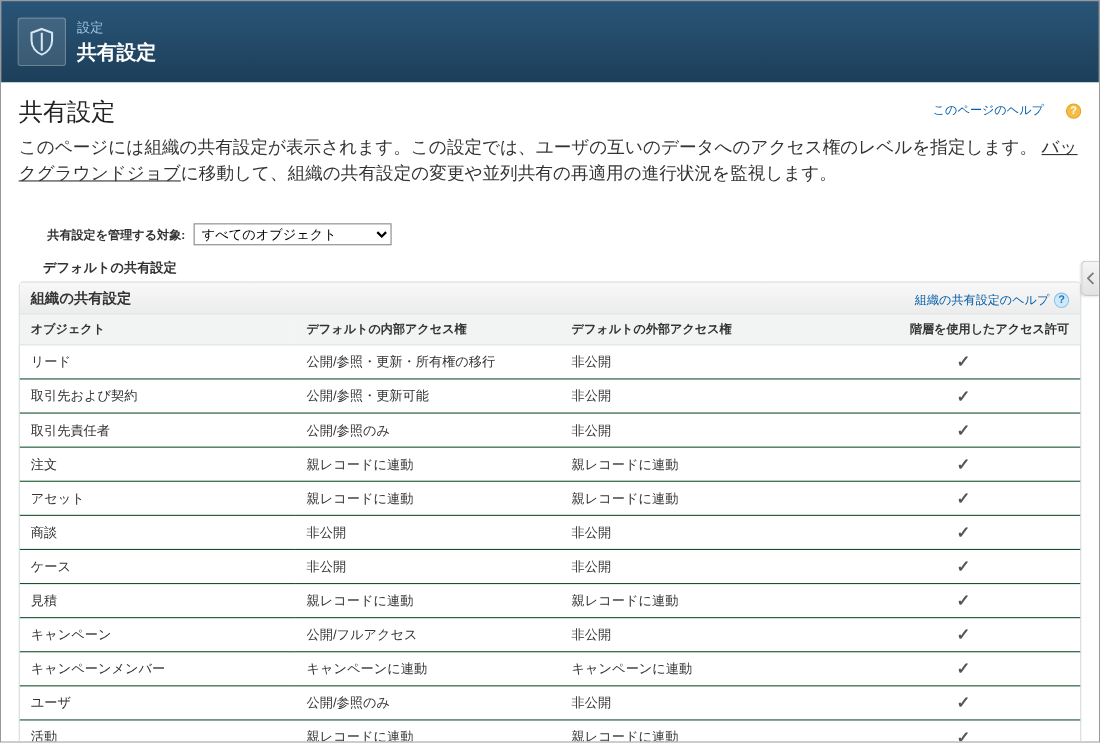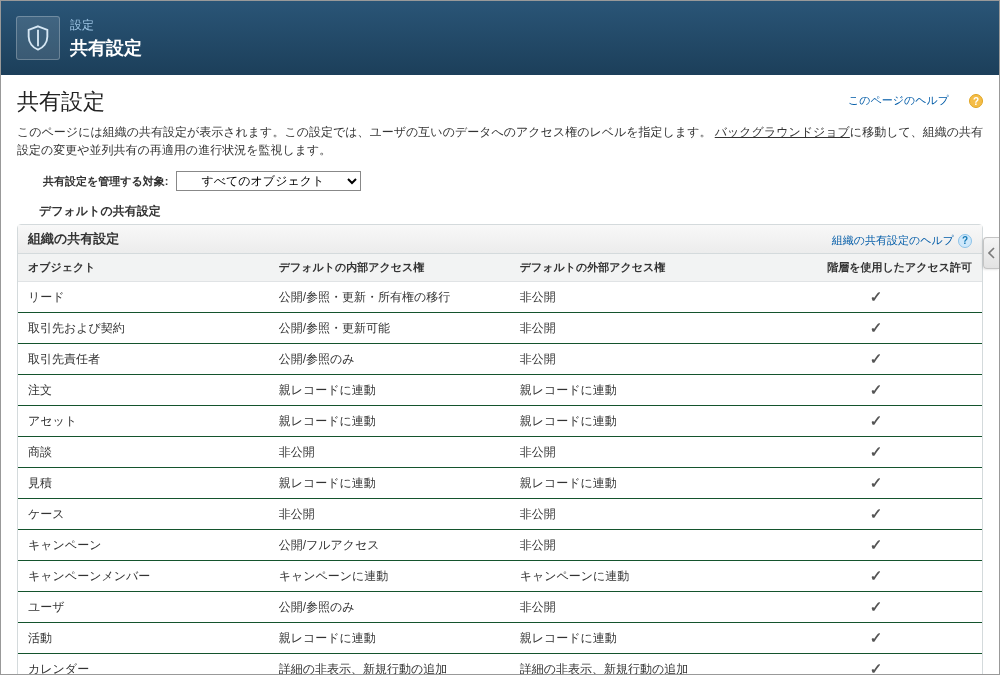--- a/index.html
+++ b/index.html
@@ -89,40 +89,41 @@
       align-items: center;
       justify-content: center;
       border: 1px solid #e0a522;
     }
     .help-icon.blue {
       background: #cfe8fb;
       color: #157ab5;
       border: 1px solid #8cc2e8;
     }
     .description {
-      font-size: 12px;
-      color: #333;
-      margin-bottom: 4px;
+      font-size: 16px;
+      color: #333;
+      margin-bottom: 24px;
       line-height: 1.5;
+      font-family: Liberation Serif, serif;
     }
     .description .inline-link { text-decoration: underline; color: #333; cursor: pointer; }
     .filter-row {
       padding: 8px 4px 12px 26px;
       display: flex;
       align-items: center;
       gap: 8px;
     }
     .filter-row label {
       font-size: 11px;
       font-weight: bold;
       color: #333;
     }
     .filter-row select {
       font-size: 12px;
-      padding: 1px 20px;
+      padding: 1px 2px;
       min-width: 180px;
       background: #fff;
       border: 1px solid #888;
     }
     .section-label {
       font-size: 12px;
       font-weight: bold;
       color: #333;
       margin-bottom: 4px;
       margin-left: 22px;
@@ -288,29 +289,29 @@
             <td>親レコードに連動</td>
             <td class="hier"><span class="check">✓</span></td>
           </tr>
           <tr>
             <td>商談</td>
             <td>非公開</td>
             <td>非公開</td>
             <td class="hier"><span class="check">✓</span></td>
           </tr>
           <tr>
+            <td>ケース</td>
+            <td>非公開</td>
+            <td>非公開</td>
+            <td class="hier"><span class="check">✓</span></td>
+          </tr>
+          <tr>
             <td>見積</td>
             <td>親レコードに連動</td>
             <td>親レコードに連動</td>
-            <td class="hier"><span class="check">✓</span></td>
-          </tr>
-          <tr>
-            <td>ケース</td>
-            <td>非公開</td>
-            <td>非公開</td>
             <td class="hier"><span class="check">✓</span></td>
           </tr>
           <tr>
             <td>キャンペーン</td>
             <td>公開/フルアクセス</td>
             <td>非公開</td>
             <td class="hier"><span class="check">✓</span></td>
           </tr>
           <tr>
             <td>キャンペーンメンバー</td>

